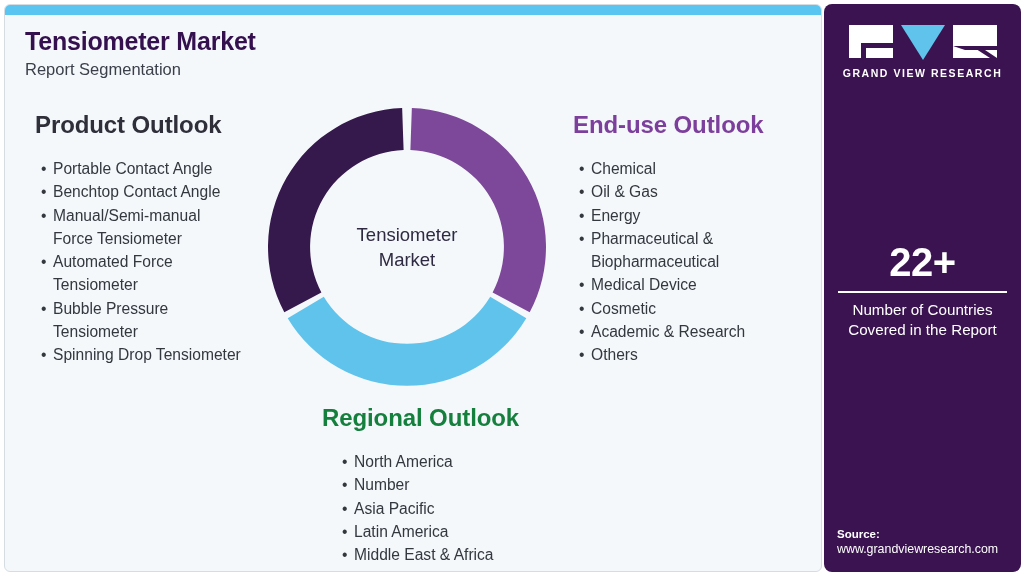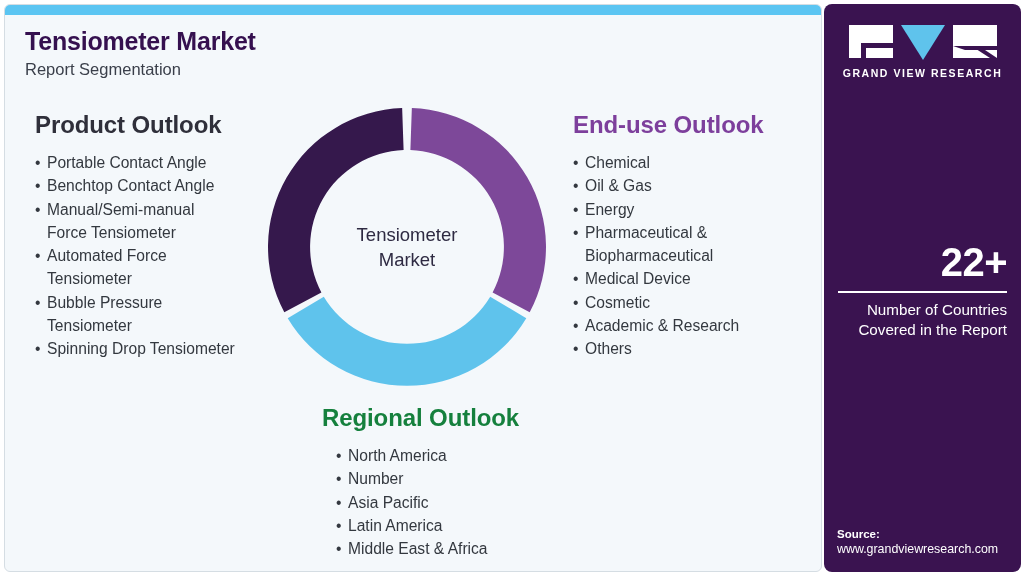--- a/index.html
+++ b/index.html
@@ -66,21 +66,21 @@
   .outlook {
     position: absolute;
   }
   .outlook h3 {
     margin: 0 0 2px 12px;
     font-size: 24px;
     font-weight: bold;
     letter-spacing: -0.1px;
   }
   .outlook ul {
-    margin: 12px;
+    margin: 18px;
     padding: 0;
     list-style: none;
   }
   .outlook li {
     position: relative;
     font-size: 15.6px;
     line-height: 23.3px;
     color: #33383f;
     padding-left: 12px;
     white-space: pre-line;
@@ -178,21 +178,21 @@
     font-weight: bold;
     letter-spacing: 1.55px;
     color: #ffffff;
   }
 
   .stat-block {
     position: absolute;
     left: 14px;
     top: 236px;
     width: 169px;
-    text-align: right;
+    text-align: center;
   }
   .stat-value {
     font-size: 40px;
     font-weight: bold;
     color: #ffffff;
     line-height: 44px;
     letter-spacing: -0.5px;
   }
   .stat-rule {
     width: 100%;

